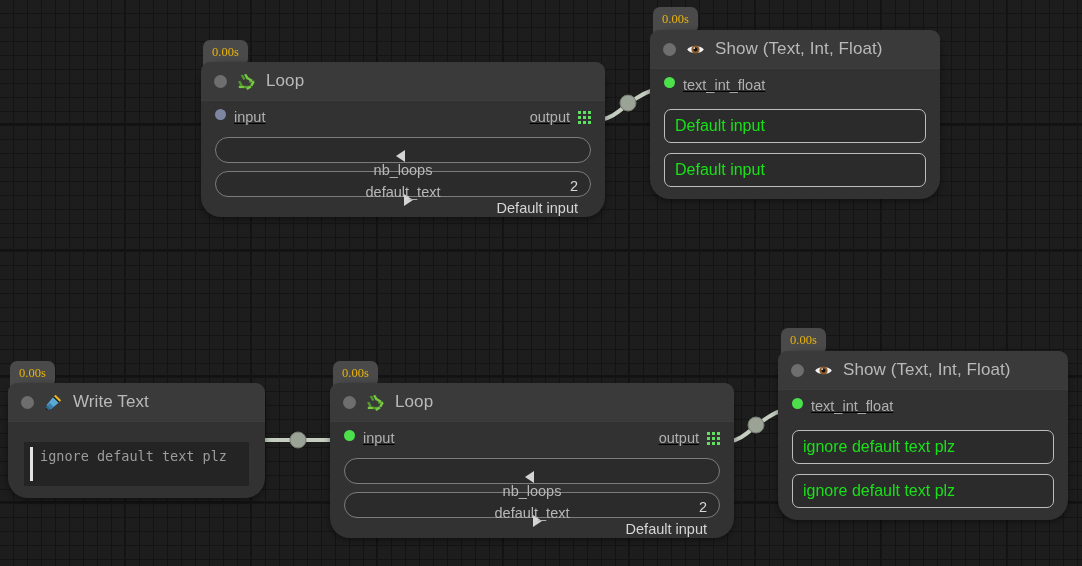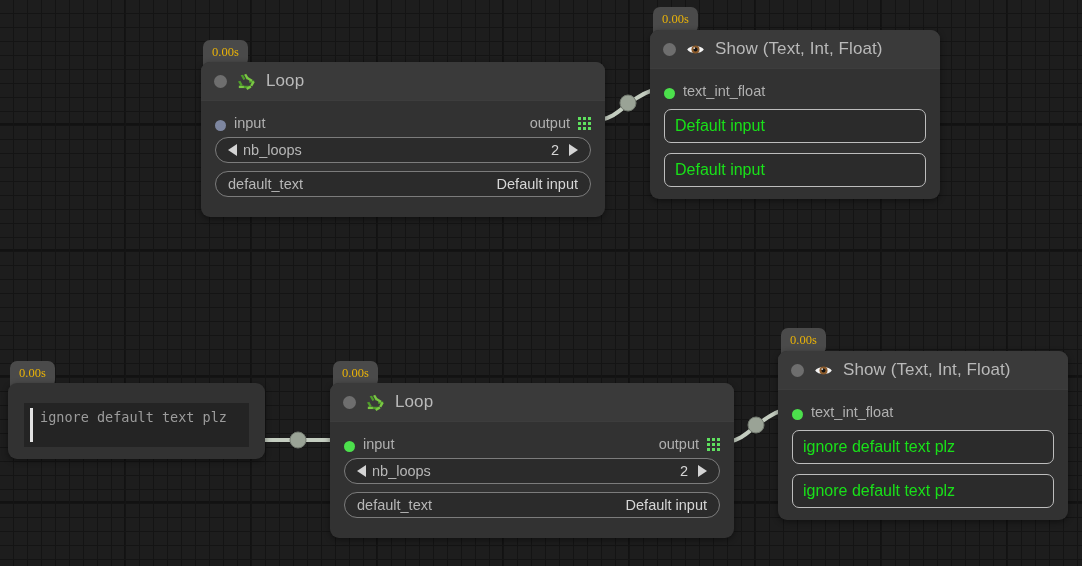--- a/index.html
+++ b/index.html
@@ -36,21 +36,21 @@
     border-radius: 7px 7px 7px 0;
     z-index: 3;
     white-space: nowrap;
     font-family: "Liberation Serif", serif;
   }
 
   
   .node {
     position: absolute;
     background: #323232;
-    border-radius: 9px;
+    border-radius: 20px;
     z-index: 4;
     box-shadow: 0 2px 6px rgba(0,0,0,0.45);
     overflow: visible;
   }
   .node-header {
     display: flex;
     align-items: center;
     gap: 10px;
     padding: 9px 14px 9px 13px;
     border-bottom: 1px solid #3d3d3d;
@@ -68,24 +68,25 @@
     font-size: 17px;
     letter-spacing: 0.1px;
     white-space: nowrap;
   }
   .node-icon { width: 19px; height: 19px; flex: 0 0 auto; display:block; }
   .node-body { padding: 8px 10px 12px 10px; }
 
   
   .port-row {
     display: flex;
-    align-items: flex-end;
+    align-items: flex-start;
     height: 22px;
     position: relative;
     padding: 0 4px;
+    text-decoration: underline;
   }
   .port-row.out { justify-content: flex-end; }
   .port-label { color: #b0b0b0; font-size: 14.5px; }
   .pdot {
     width: 11px; height: 11px; border-radius: 50%;
     flex: 0 0 auto;
   }
   .pdot.green { background: #4ce04c; }
   .pdot.gray  { background: #7d86a0; }
   .pdot.inline-in { margin-right: 8px; }
@@ -103,20 +104,21 @@
     display: flex;
     align-items: center;
     height: 26px;
     margin: 6px 4px 8px 4px;
     border: 1px solid #7c7c7c;
     border-radius: 13px;
     background: #2b2b2b;
     padding: 12px 12px;
     font-size: 14.5px;
     color: #b7b7b7;
+    flex-direction: column;
   }
   .widget .wname { flex: 0 0 auto; }
   .widget .wval  { margin-left: auto; color: #d6d6d6; }
   .arrow {
     width: 0; height: 0; flex: 0 0 auto;
     border-top: 6px solid transparent;
     border-bottom: 6px solid transparent;
   }
   .arrow.left  { border-right: 9px solid #d4d4d4; margin-right: 6px; }
   .arrow.right { border-left: 9px solid #d4d4d4; margin-left: 10px; }
@@ -250,20 +252,32 @@
         <span class="txt">Default input</span>
       </div>
       <div class="disp-box">
         <span class="txt">Default input</span>
       </div>
     </div>
   </div>
 
   <div class="ts-badge" style="left:10px; top:361px;">0.00s</div>
   <div class="node" style="left:8px; top:383px; width:257px;">
+    <div class="node-header">
+      <span class="node-dot"></span>
+      <svg class="node-icon" viewBox="0 0 24 24">
+        <path d="M14.5 2.2 L21.6 9.3 L19.2 11.7 L12.1 4.6 Z" fill="#e8b81e"></path>
+        <path d="M12.6 4.1 L19.7 11.2 L18.2 12.7 L11.1 5.6 Z" fill="#1b1b1b"></path>
+        <path d="M11.4 5.3 L18.5 12.4 L8.6 20.4 L3.4 15.2 Z" fill="#5aa9d6"></path>
+        <path d="M7.2 12.6 L12.0 17.4 L8.6 20.4 L4.2 16.0 Z" fill="#3a7ea8"></path>
+        <path d="M3.3 15.3 L8.5 20.5 L1.6 22.2 Z" fill="#2f6b92"></path>
+        <path d="M2.6 18.6 L5.2 21.2 L1.6 22.2 Z" fill="#1b1b1b"></path>
+      </svg>
+      <span class="node-title">Write Text</span>
+    </div>
     <div class="node-body">
       <div class="txtarea">
         <span class="caret"></span>
         <span class="mono">ignore default text plz</span>
       </div>
     </div>
   </div>
 
   <div class="ts-badge" style="left:333px; top:361px;">0.00s</div>
   <div class="node" style="left:330px; top:383px; width:404px;">

